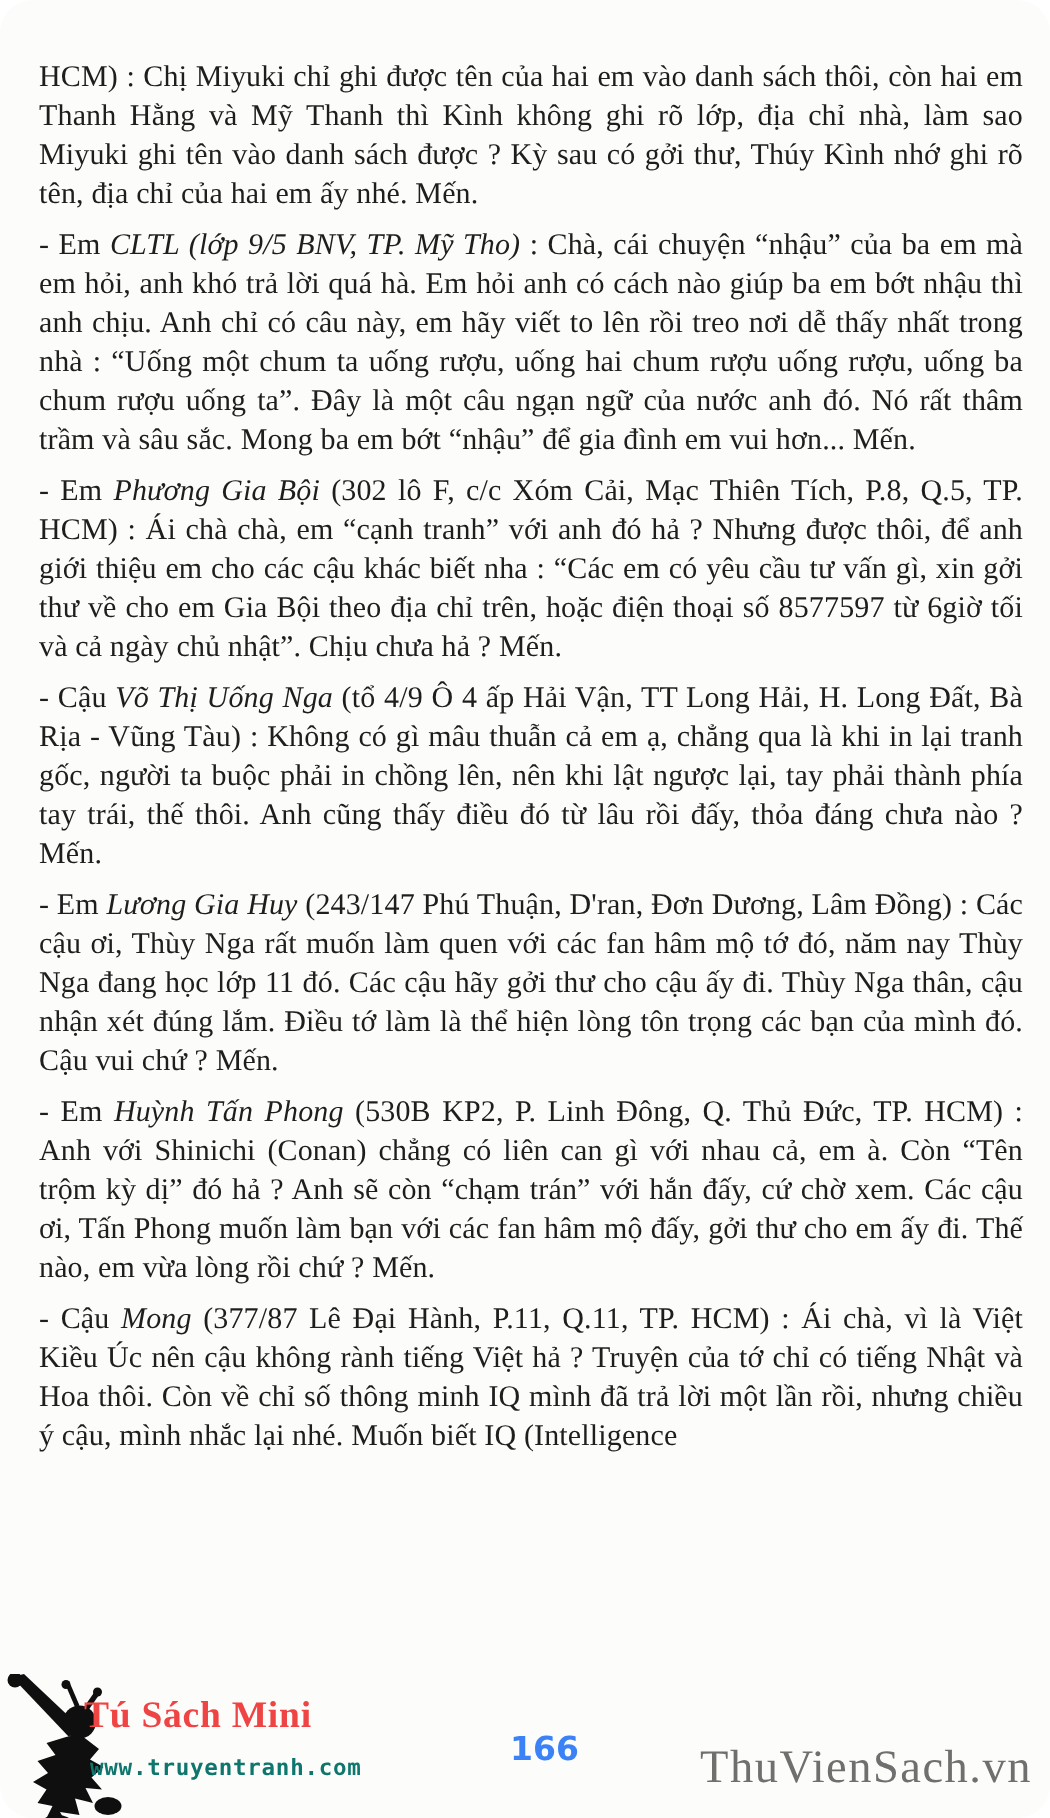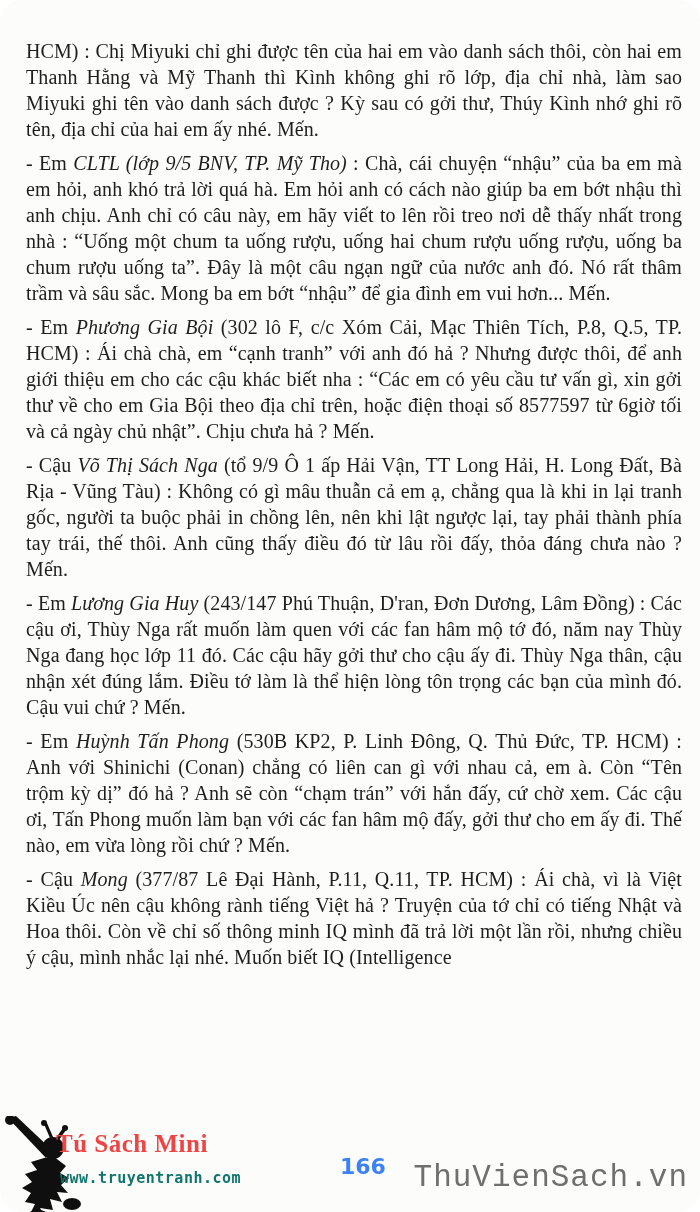--- a/index.html
+++ b/index.html
@@ -50,38 +50,38 @@
   }
   .page-num {
     position: absolute; left: 340px; top: 42px;
     font-family: "DejaVu Sans", sans-serif;
     font-weight: bold;
     font-size: 22px;
     color: #3b82f6;
   }
   .watermark {
     position: absolute; right: 12px; top: 48px;
-    font-family: Liberation Mono, monospace;
+    font-family: Liberation Serif, serif;
     font-size: 31px;
     letter-spacing: 1px;
     color: #6f6f6f;
     white-space: nowrap;
   }
 </style>
 </head>
 <body>
 
 <div class="page">
 
   <div class="content">
 
   <p class="para"><span>HCM) : Chị Miyuki chỉ ghi được tên của hai em vào danh sách thôi, còn hai em Thanh Hằng và Mỹ Thanh thì Kình không ghi rõ lớp, địa chỉ nhà, làm sao Miyuki ghi tên vào danh sách được ? Kỳ sau có gởi thư, Thúy Kình nhớ ghi rõ tên, địa chỉ của hai em ấy nhé. Mến.</span></p>
       <p class="para"><span>- Em </span><em>CLTL (lớp 9/5 BNV, TP. Mỹ Tho)</em><span> : Chà, cái chuyện “nhậu” của ba em mà em hỏi, anh khó trả lời quá hà. Em hỏi anh có cách nào giúp ba em bớt nhậu thì anh chịu. Anh chỉ có câu này, em hãy viết to lên rồi treo nơi dễ thấy nhất trong nhà : “Uống một chum ta uống rượu, uống hai chum rượu uống rượu, uống ba chum rượu uống ta”. Đây là một câu ngạn ngữ của nước anh đó. Nó rất thâm trầm và sâu sắc. Mong ba em bớt “nhậu” để gia đình em vui hơn... Mến.</span></p>
       <p class="para"><span>- Em </span><em>Phương Gia Bội</em><span> (302 lô F, c/c Xóm Cải, Mạc Thiên Tích, P.8, Q.5, TP. HCM) : Ái chà chà, em “cạnh tranh” với anh đó hả ? Nhưng được thôi, để anh giới thiệu em cho các cậu khác biết nha : “Các em có yêu cầu tư vấn gì, xin gởi thư về cho em Gia Bội theo địa chỉ trên, hoặc điện thoại số 8577597 từ 6giờ tối và cả ngày chủ nhật”. Chịu chưa hả ? Mến.</span></p>
-      <p class="para"><span>- Cậu </span><em>Võ Thị Sách Nga</em><span> (tổ 9/9 Ô 1 ấp Hải Vận, TT Long Hải, H. Long Đất, Bà Rịa - Vũng Tàu) : Không có gì mâu thuẫn cả em ạ, chẳng qua là khi in lại tranh gốc, người ta buộc phải in chồng lên, nên khi lật ngược lại, tay phải thành phía tay trái, thế thôi. Anh cũng thấy điều đó từ lâu rồi đấy, thỏa đáng chưa nào ? Mến.</span></p>
+      <p class="para"><span>- Cậu </span><em>Võ Thị Uống Nga</em><span> (tổ 4/9 Ô 4 ấp Hải Vận, TT Long Hải, H. Long Đất, Bà Rịa - Vũng Tàu) : Không có gì mâu thuẫn cả em ạ, chẳng qua là khi in lại tranh gốc, người ta buộc phải in chồng lên, nên khi lật ngược lại, tay phải thành phía tay trái, thế thôi. Anh cũng thấy điều đó từ lâu rồi đấy, thỏa đáng chưa nào ? Mến.</span></p>
       <p class="para"><span>- Em </span><em>Lương Gia Huy</em><span> (243/147 Phú Thuận, D'ran, Đơn Dương, Lâm Đồng) : Các cậu ơi, Thùy Nga rất muốn làm quen với các fan hâm mộ tớ đó, năm nay Thùy Nga đang học lớp 11 đó. Các cậu hãy gởi thư cho cậu ấy đi. Thùy Nga thân, cậu nhận xét đúng lắm. Điều tớ làm là thể hiện lòng tôn trọng các bạn của mình đó. Cậu vui chứ ? Mến.</span></p>
       <p class="para"><span>- Em </span><em>Huỳnh Tấn Phong</em><span> (530B KP2, P. Linh Đông, Q. Thủ Đức, TP. HCM) : Anh với Shinichi (Conan) chẳng có liên can gì với nhau cả, em à. Còn “Tên trộm kỳ dị” đó hả ? Anh sẽ còn “chạm trán” với hắn đấy, cứ chờ xem. Các cậu ơi, Tấn Phong muốn làm bạn với các fan hâm mộ đấy, gởi thư cho em ấy đi. Thế nào, em vừa lòng rồi chứ ? Mến.</span></p>
       <p class="para"><span>- Cậu </span><em>Mong</em><span> (377/87 Lê Đại Hành, P.11, Q.11, TP. HCM) : Ái chà, vì là Việt Kiều Úc nên cậu không rành tiếng Việt hả ? Truyện của tớ chỉ có tiếng Nhật và Hoa thôi. Còn về chỉ số thông minh IQ mình đã trả lời một lần rồi, nhưng chiều ý cậu, mình nhắc lại nhé. Muốn biết IQ (Intelligence</span></p>
     </div>
 
   <div class="footer">
 
     <svg class="mascot" viewBox="0 0 120 102" xmlns="http://www.w3.org/2000/svg" aria-hidden="true">
       <g fill="#0f0f0f" stroke="none">
 

